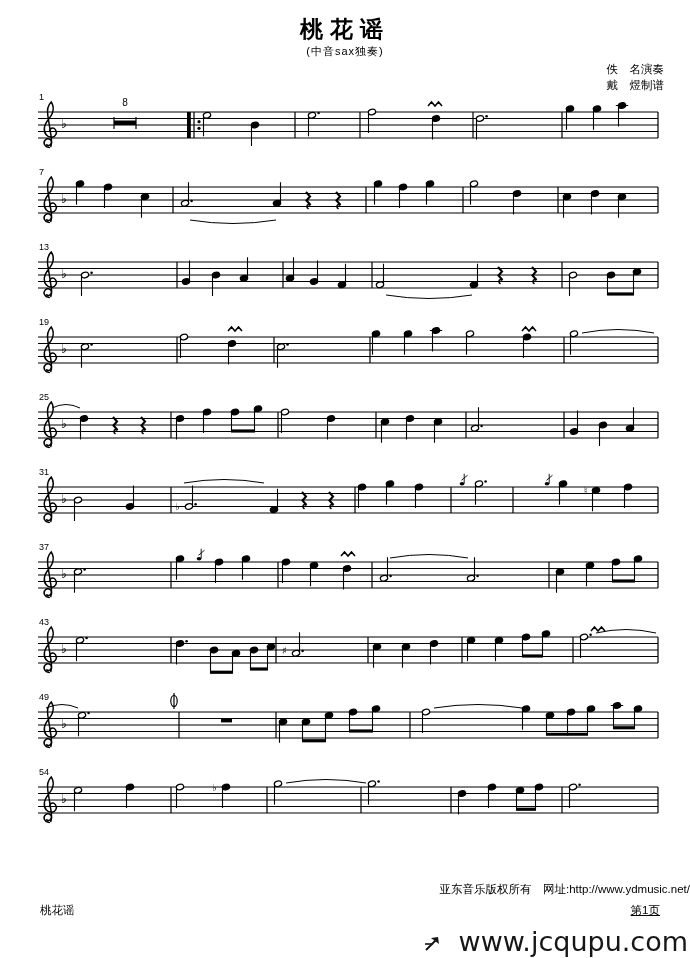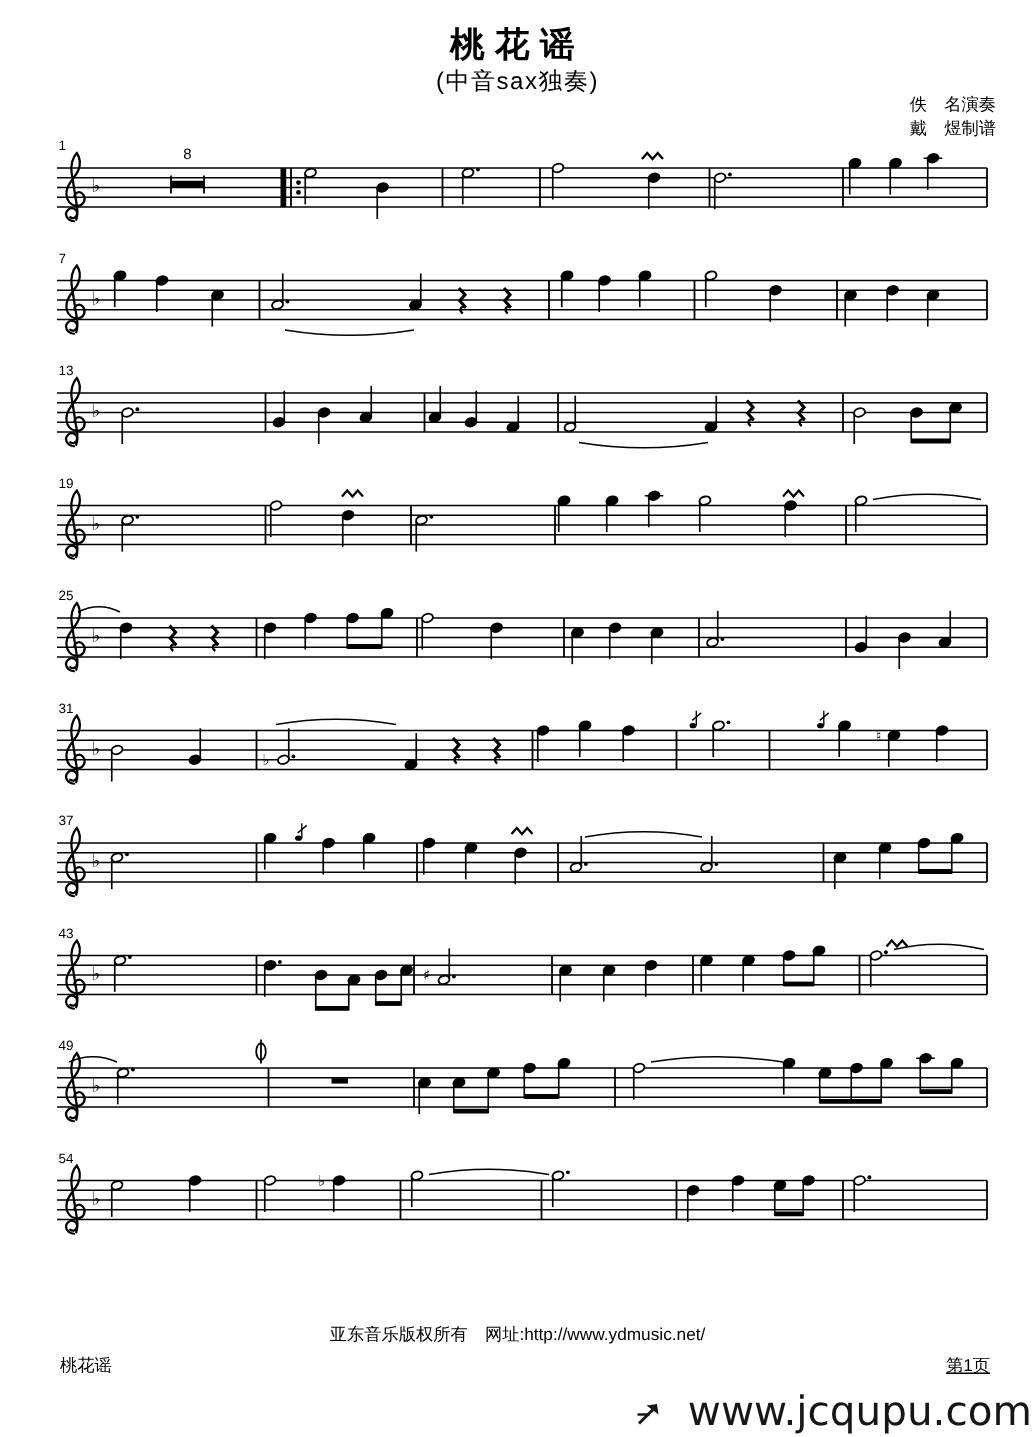--- a/index.html
+++ b/index.html
@@ -8,30 +8,30 @@
     background:#ffffff;color:#000;
     font-family:"Liberation Sans", sans-serif;
   }
   .title{
     position:absolute;top:14px;left:0;width:100%;text-align:center;
     font-size:23px;font-weight:bold;letter-spacing:7px;
     font-family:"DejaVu Sans", sans-serif;
   }
   .subtitle{
     position:absolute;top:44px;left:0;width:100%;text-align:center;
-    font-size:16px;letter-spacing:1px;
+    font-size:11px;letter-spacing:1px;
   }
   .credits{
     position:absolute;top:62px;right:26px;text-align:left;
-    font-size:11.5px;line-height:16px;white-space:pre;
+    font-size:11.5px;line-height:16px;white-space:pre;font-family:Liberation Mono, monospace;
   }
   .score{position:absolute;left:0;top:0;width:690px;height:958px;}
   .score svg{position:absolute;left:38px;width:622px;height:70px;overflow:visible;}
   .footer-copy{
-    position:absolute;top:882px;left:0;width:100%;text-align:center;font-size:11.5px;
+    position:absolute;top:882px;left:0;width:100%;text-align:right;font-size:11.5px;
   }
   .footer-left{position:absolute;top:903px;left:40px;font-size:11.5px;}
   .footer-right{position:absolute;top:903px;right:30px;font-size:11.5px;text-decoration:underline;}
   .watermark{
     position:absolute;top:924px;right:2px;display:flex;align-items:center;gap:18px;
     font-size:27px;color:#161616;letter-spacing:0px;
     font-family:"DejaVu Sans", sans-serif;
   }
   .watermark .wicon{display:inline-block;margin-top:4px;}
 </style>

